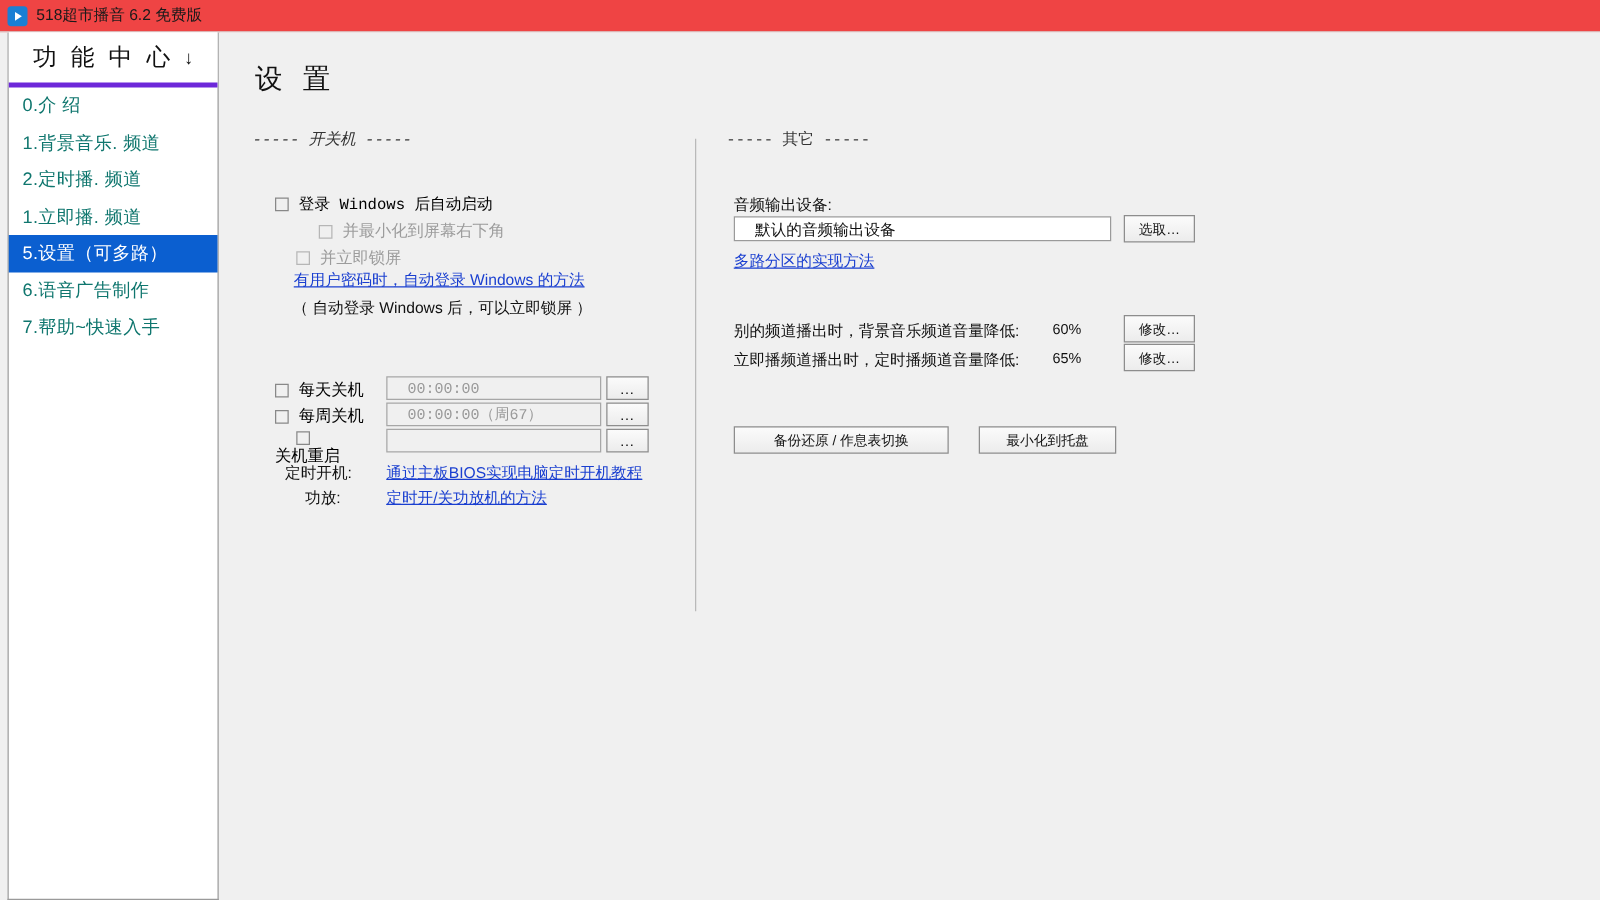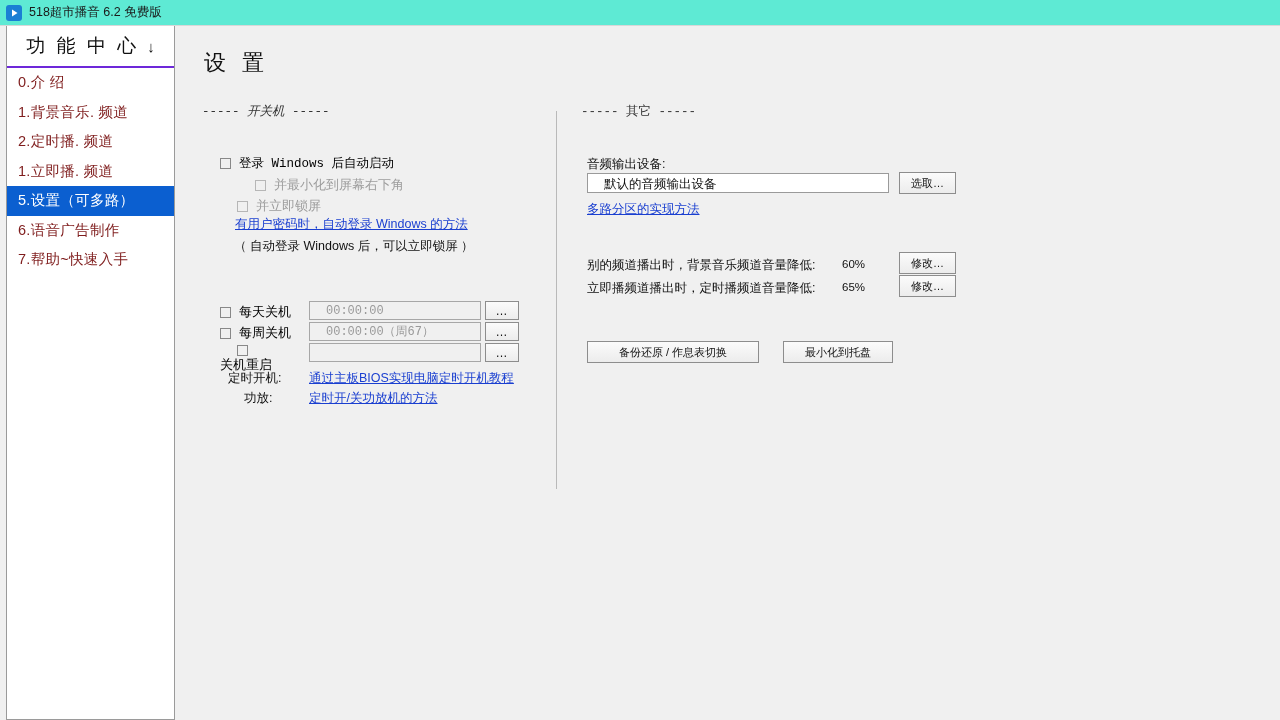--- a/index.html
+++ b/index.html
@@ -13,21 +13,21 @@
     font-family: "Liberation Sans", sans-serif;
     font-size: 13px;
     color: #000000;
     overflow: hidden;
     position: relative;
   }
 
   
   #titlebar {
     height: 26px;
-    background: #5eead4;
+    background: #ef4444;
     display: flex;
     align-items: center;
     padding-left: 6px;
     border-bottom: 1px solid #d8d8d8;
     box-sizing: border-box;
   }
   #app-icon {
     width: 16px;
     height: 16px;
     border-radius: 3px;
@@ -65,33 +65,33 @@
     background: #ffffff;
     border: 1px solid #9a9a9a;
     border-top: none;
     box-sizing: border-box;
   }
   #sidebar-header {
     height: 40px;
     display: flex;
     align-items: center;
     justify-content: center;
-    border-bottom: 2px solid #6d28d9;
+    border-bottom: 4px solid #6d28d9;
     font-size: 19px;
     letter-spacing: 3px;
     color: #111;
     background: #ffffff;
   }
   .sidebar-item {
     height: 29.5px;
     display: flex;
     align-items: center;
     padding-left: 11px;
     font-size: 14.5px;
-    color: #7f1d1d;
+    color: #0f766e;
     box-sizing: border-box;
     cursor: default;
     letter-spacing: 0.3px;
   }
   .sidebar-item.selected {
     background: #0b5fd0;
     color: #ffffff;
   }
 
   

